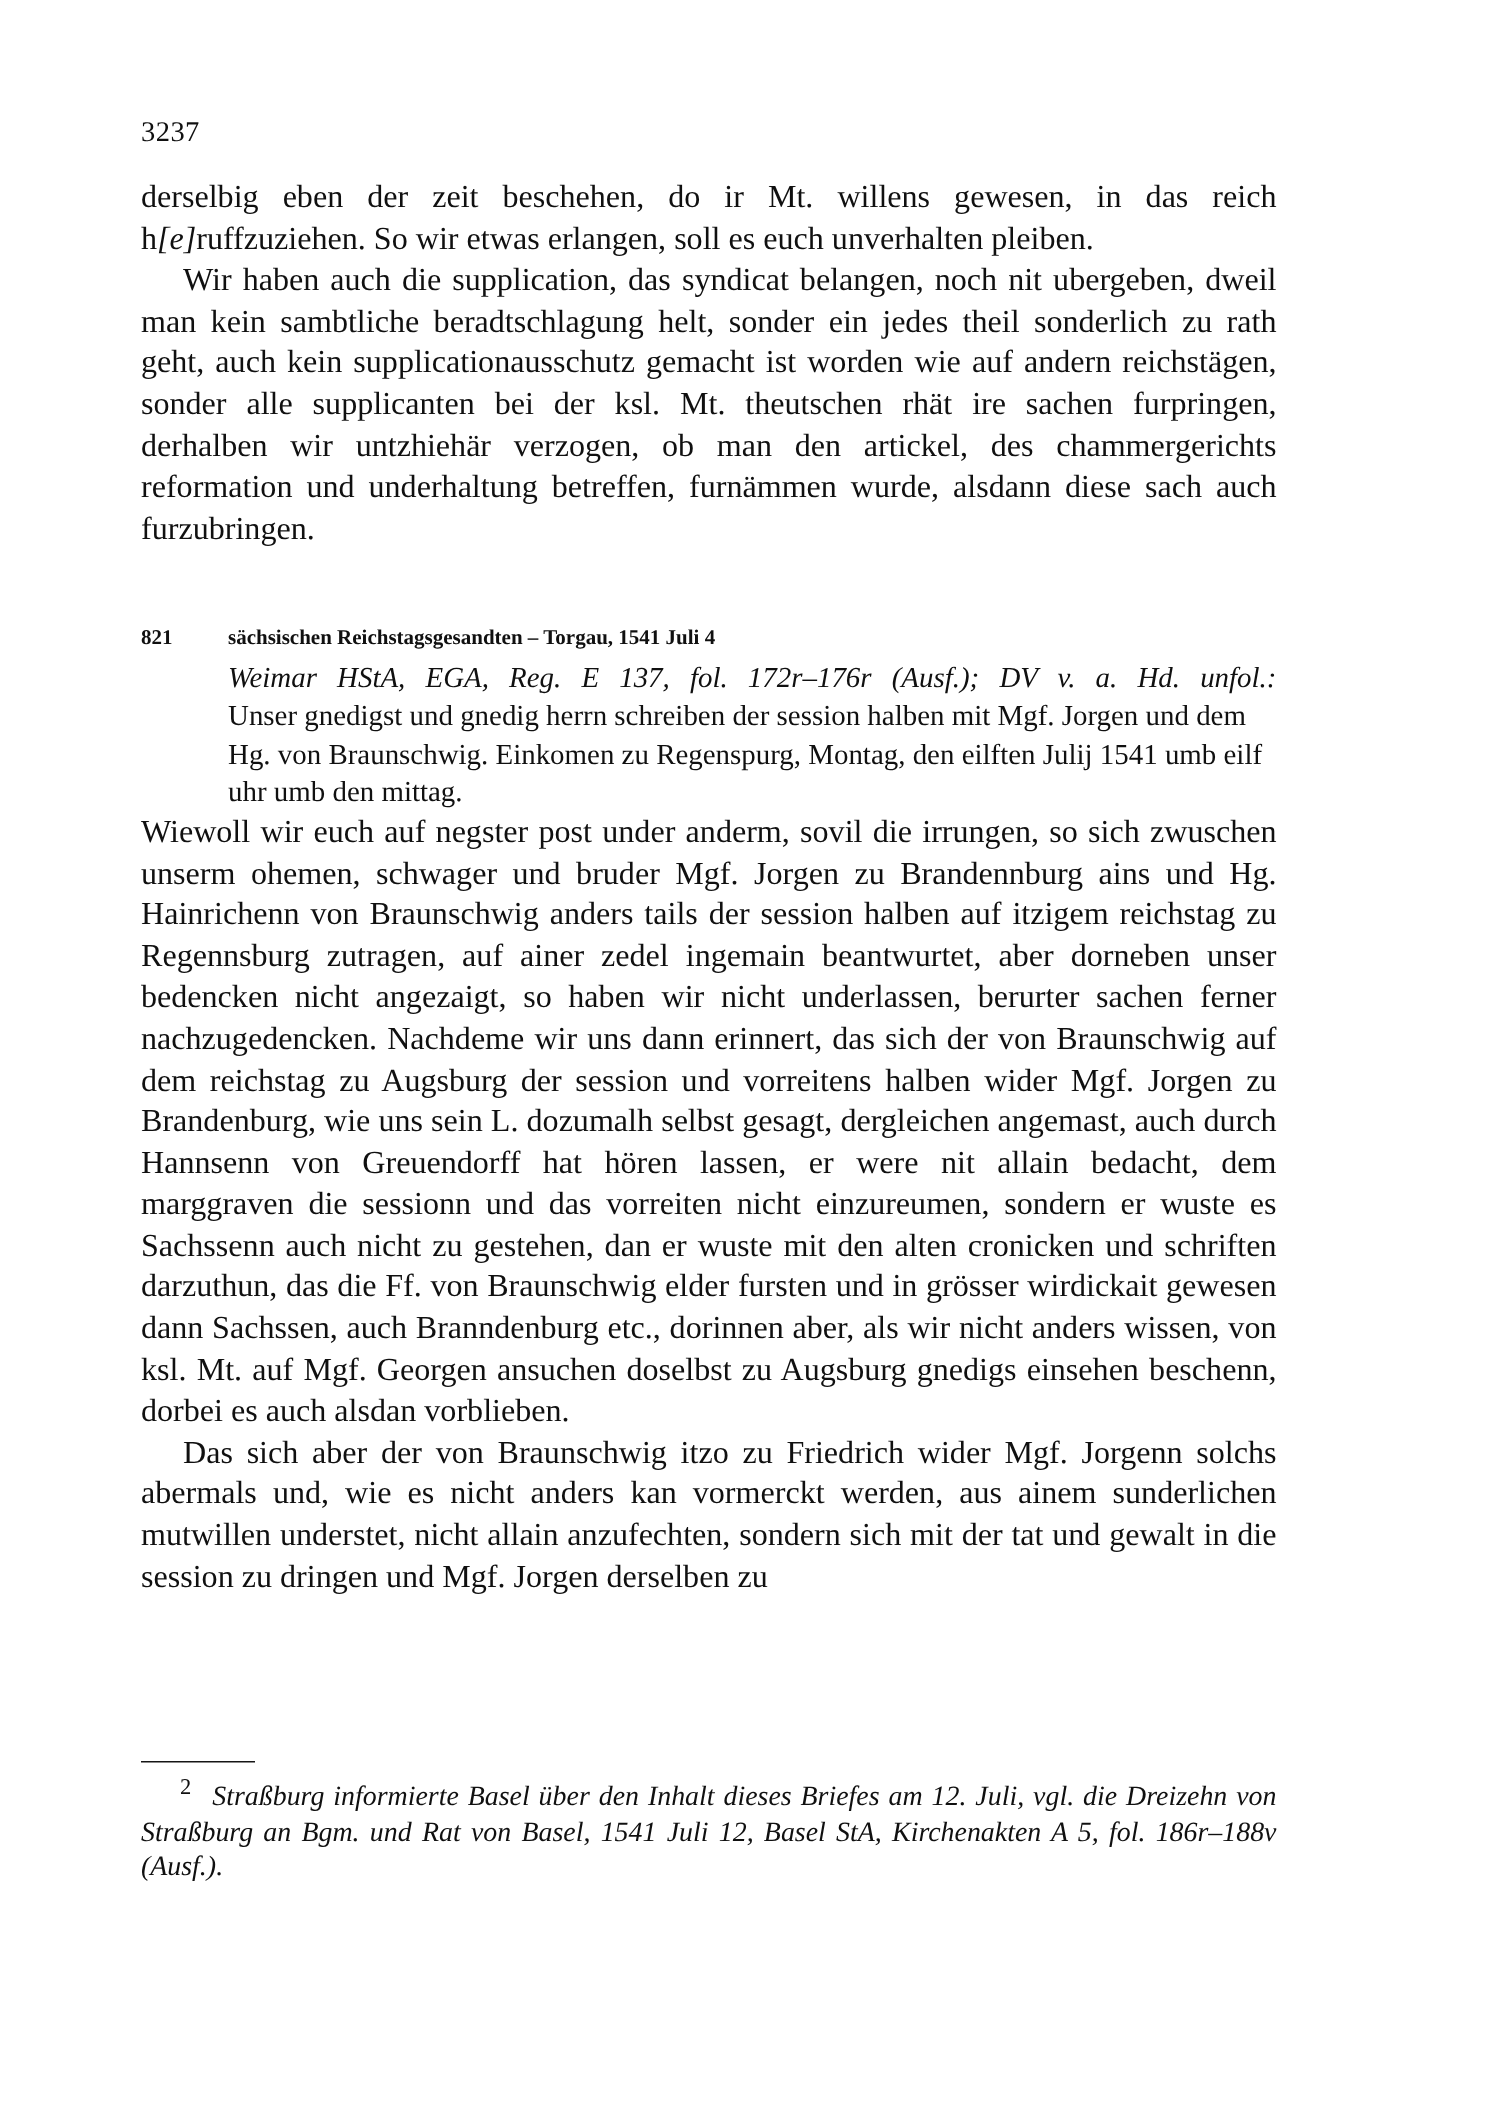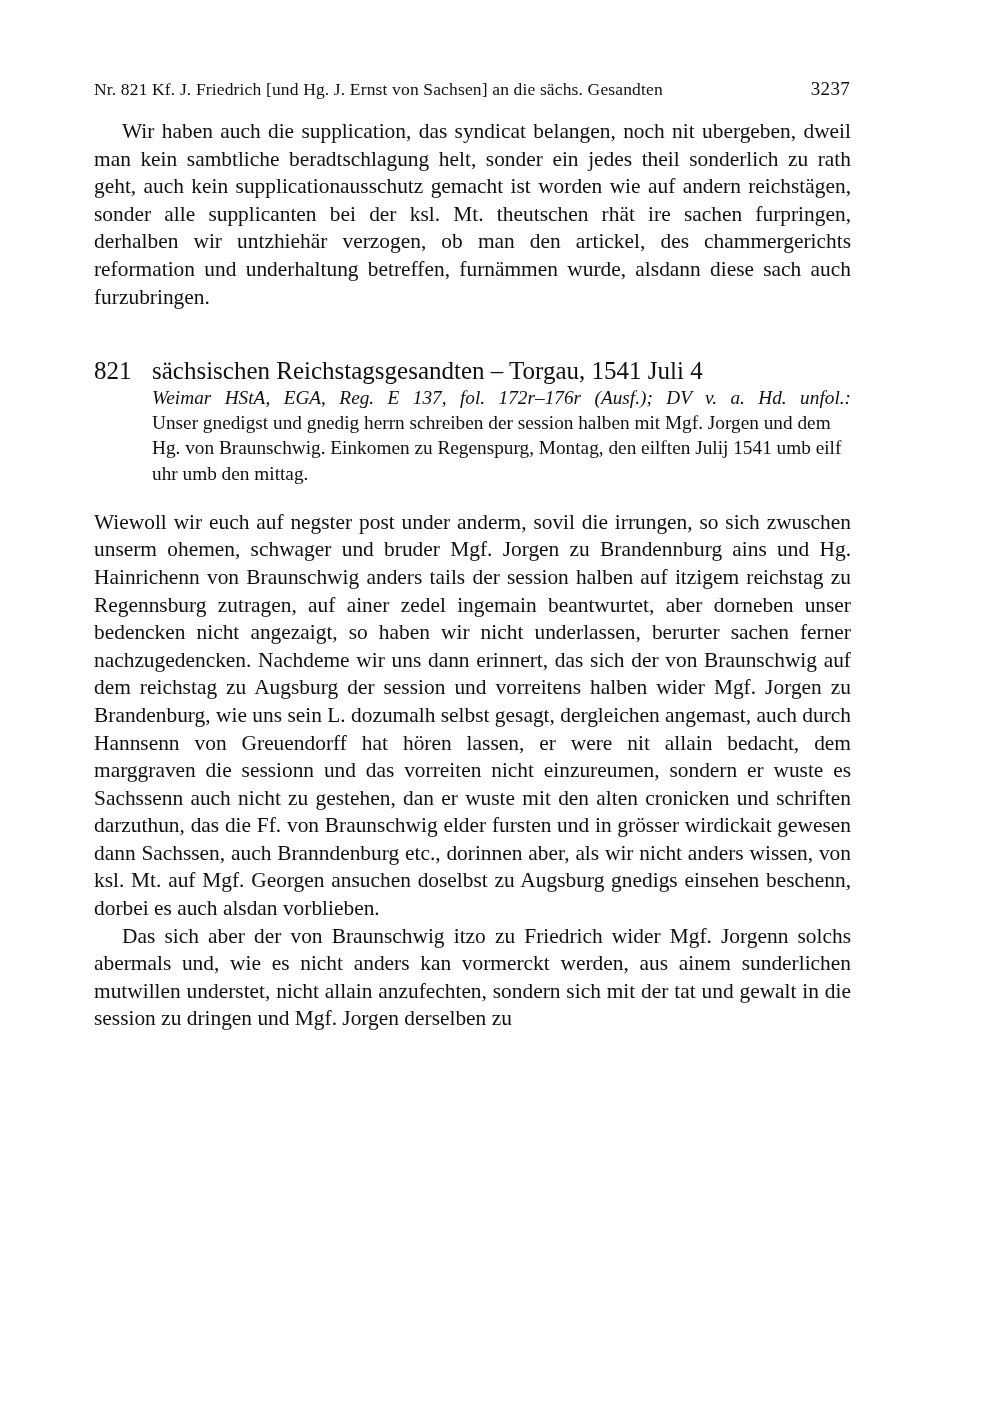--- a/index.html
+++ b/index.html
@@ -57,23 +57,23 @@
     line-height: 27.6px;
     text-align: justify;
     text-justify: inter-word;
     hyphens: manual;
   }
   p.body.indent { text-indent: 28px; }
 
   
   .doc-heading {
     margin-top: 46px;
-    font-size: 25px;
+    font-size: 14px;
     line-height: 27.8px;
-    font-weight: normal;
+    font-weight: bold;
     display: flex;
     align-items: flex-end;
   }
   .doc-heading .num {
     width: 58px;
     flex: 0 0 58px;
     text-align: left;
   }
   .doc-heading .htext {
     flex: 1 1 auto;
@@ -101,21 +101,20 @@
     font-style: italic;
   }
   .archival .src .j {
     display: block;
     text-align: justify;
     text-align-last: justify;
   }
 
   
   .block-main {
-    margin-top: 23px;
   }
   .block-main p.body + p.body { margin-top: 0; }
 
   
   .footnote-area {
     position: absolute;
     left: 94px;
     top: 1174px;
     width: 757px;
   }
@@ -146,26 +145,26 @@
     line-height: 0;
   }
   i, .it { font-style: italic; }
 </style>
 </head>
 <body>
 
 <div class="page">
 
   <div class="runhead">
-    <span class="runhead-text">Nr. 821 Kf. J. Friedrich [und Hg. J. Ernst von Sachsen] an die sächs. Gesandten</span>
     <span class="runhead-page">3237</span>
   </div>
 
   <div class="col">
 
+    <p class="body"><span>derselbig eben der zeit beschehen, do ir Mt. willens gewesen, in das reich h</span><i>[e]</i><span>ruffzuziehen. So wir etwas erlangen, soll es euch unverhalten pleiben.</span></p>
 
     <p class="body indent">Wir haben auch die supplication, das syndicat belangen, noch nit ubergeben, dweil man kein sambtliche beradtschlagung helt, sonder ein jedes theil sonderlich zu rath geht, auch kein supplicationausschutz gemacht ist worden wie auf andern reichstägen, sonder alle supplicanten bei der ksl. Mt. theutschen rhät ire sachen furpringen, derhalben wir untzhiehär verzogen, ob man den artickel, des chammergerichts reformation und underhaltung betreffen, furnämmen wurde, alsdann diese sach auch furzubringen.</p>
 
 
     <div class="doc-heading">
       <span class="num">821</span>
       <span class="htext">
         <span class="l2">sächsischen Reichstagsgesandten – Torgau, 1541 Juli 4</span>
       </span>
     </div>
@@ -174,14 +173,18 @@
       <span class="src"><span class="j">Weimar HStA, EGA, Reg. E 137, fol. 172r–176r (Ausf.); DV v. a. Hd. unfol.:</span></span><span>Unser gnedigst und gnedig herrn schreiben der session halben mit Mgf. Jorgen und dem Hg. von Braunschwig. Einkomen zu Regenspurg, Montag, den eilften Julij 1541 umb eilf uhr umb den mittag.</span>
     </div>
 
     <div class="block-main">
       <p class="body">Wiewoll wir euch auf negster post under anderm, sovil die irrungen, so sich zwuschen unserm ohemen, schwager und bruder Mgf. Jorgen zu Brandennburg ains und Hg. Hainrichenn von Braunschwig anders tails der session halben auf itzigem reichstag zu Regennsburg zutragen, auf ainer zedel ingemain beantwurtet, aber dorneben unser bedencken nicht angezaigt, so haben wir nicht underlassen, berurter sachen ferner nachzugedencken. Nachdeme wir uns dann erinnert, das sich der von Braunschwig auf dem reichstag zu Augsburg der session und vorreitens halben wider Mgf. Jorgen zu Brandenburg, wie uns sein L. dozumalh selbst gesagt, dergleichen angemast, auch durch Hannsenn von Greuendorff hat hören lassen, er were nit allain bedacht, dem marggraven die sessionn und das vorreiten nicht einzureumen, sondern er wuste es Sachssenn auch nicht zu gestehen, dan er wuste mit den alten cronicken und schriften darzuthun, das die Ff. von Braunschwig elder fursten und in grösser wirdickait gewesen dann Sachssen, auch Branndenburg etc., dorinnen aber, als wir nicht anders wissen, von ksl. Mt. auf Mgf. Georgen ansuchen doselbst zu Augsburg gnedigs einsehen beschenn, dorbei es auch alsdan vorblieben.</p>
       <p class="body indent">Das sich aber der von Braunschwig itzo zu Friedrich wider Mgf. Jorgenn solchs abermals und, wie es nicht anders kan vormerckt werden, aus ainem sunderlichen mutwillen understet, nicht allain anzufechten, sondern sich mit der tat und gewalt in die session zu dringen und Mgf. Jorgen derselben zu</p>
     </div>
 
   </div>
 
+  <div class="footnote-area">
+    <div class="fn-rule"></div>
+    <div class="fn"><span class="marker">2</span><span>Straßburg informierte Basel über den Inhalt dieses Briefes am 12. Juli, vgl. die Dreizehn von Straßburg an Bgm. und Rat von Basel, 1541 Juli 12, Basel StA, Kirchenakten A 5, fol. 186r–188v (Ausf.).</span></div>
+  </div>
 
 </div>
 
 </body></html>

